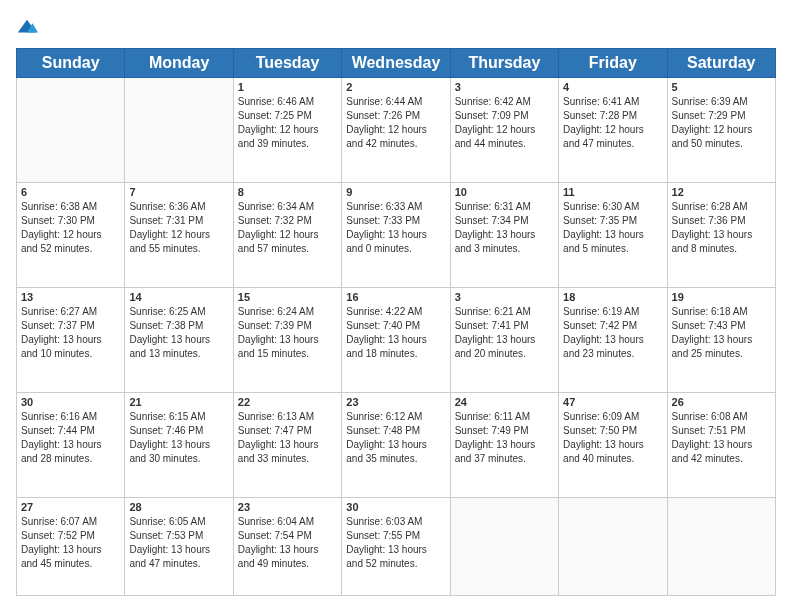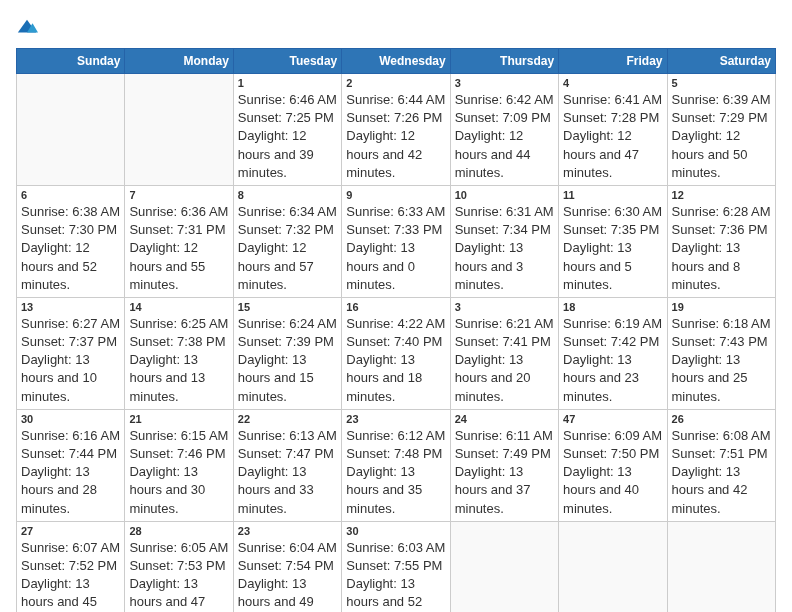--- a/index.html
+++ b/index.html
@@ -57,42 +57,42 @@
     .calendar {
       flex: 1;
       border: 1px solid #ccc;
       border-collapse: collapse;
       width: 100%;
       table-layout: fixed;
     }
     .calendar th {
       background-color: #2e75b6;
       color: #fff;
-      font-size: 12px;
+      font-size: 16px;
       font-weight: bold;
       padding: 5px 4px;
-      text-align: right;
+      text-align: center;
       border: 1px solid #2563a8;
     }
     .calendar td {
       vertical-align: top;
       border: 1px solid #ccc;
       padding: 3px 4px;
       font-size: 9.5px;
       color: #333;
       height: 82px;
     }
     .day-number {
       font-weight: bold;
       font-size: 11px;
       margin-bottom: 2px;
       display: block;
     }
     .day-info {
-      font-size: 13px;
+      font-size: 10px;
       line-height: 1.4;
       color: #333;
     }
     .empty-cell {
       background: #f9f9f9;
     }
     .last-row td {
       height: 70px;
     }
   </style>

